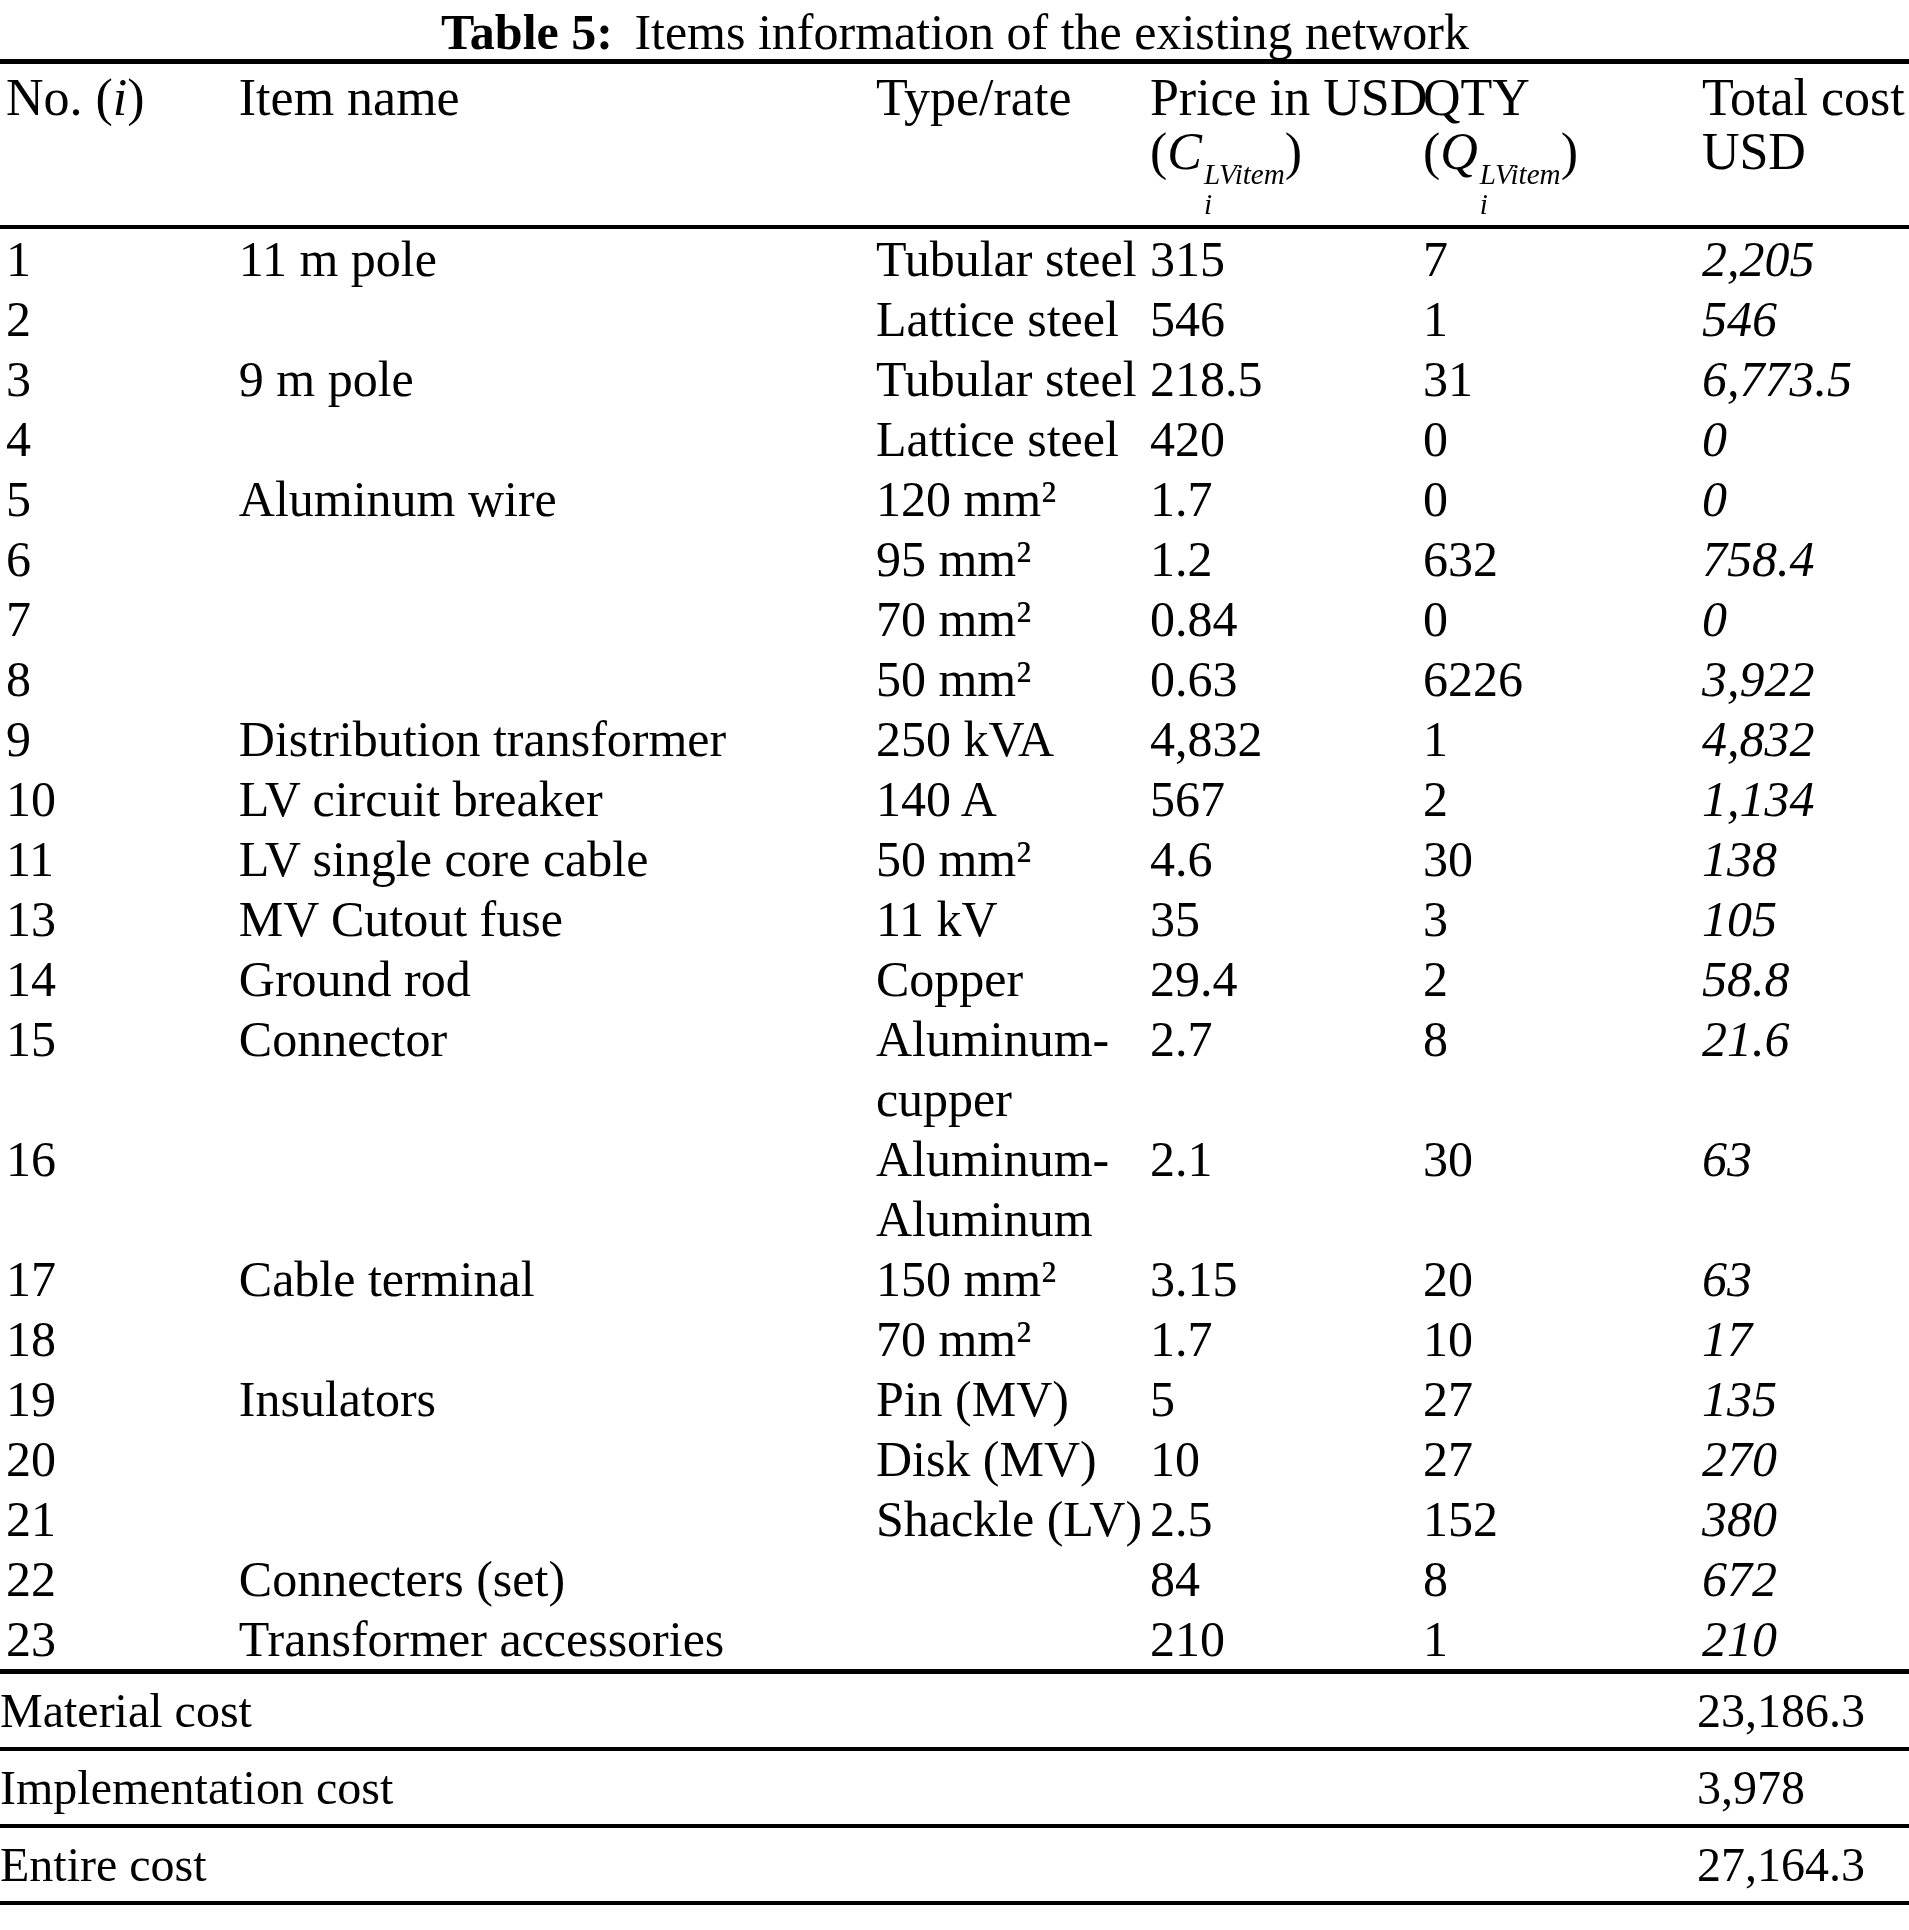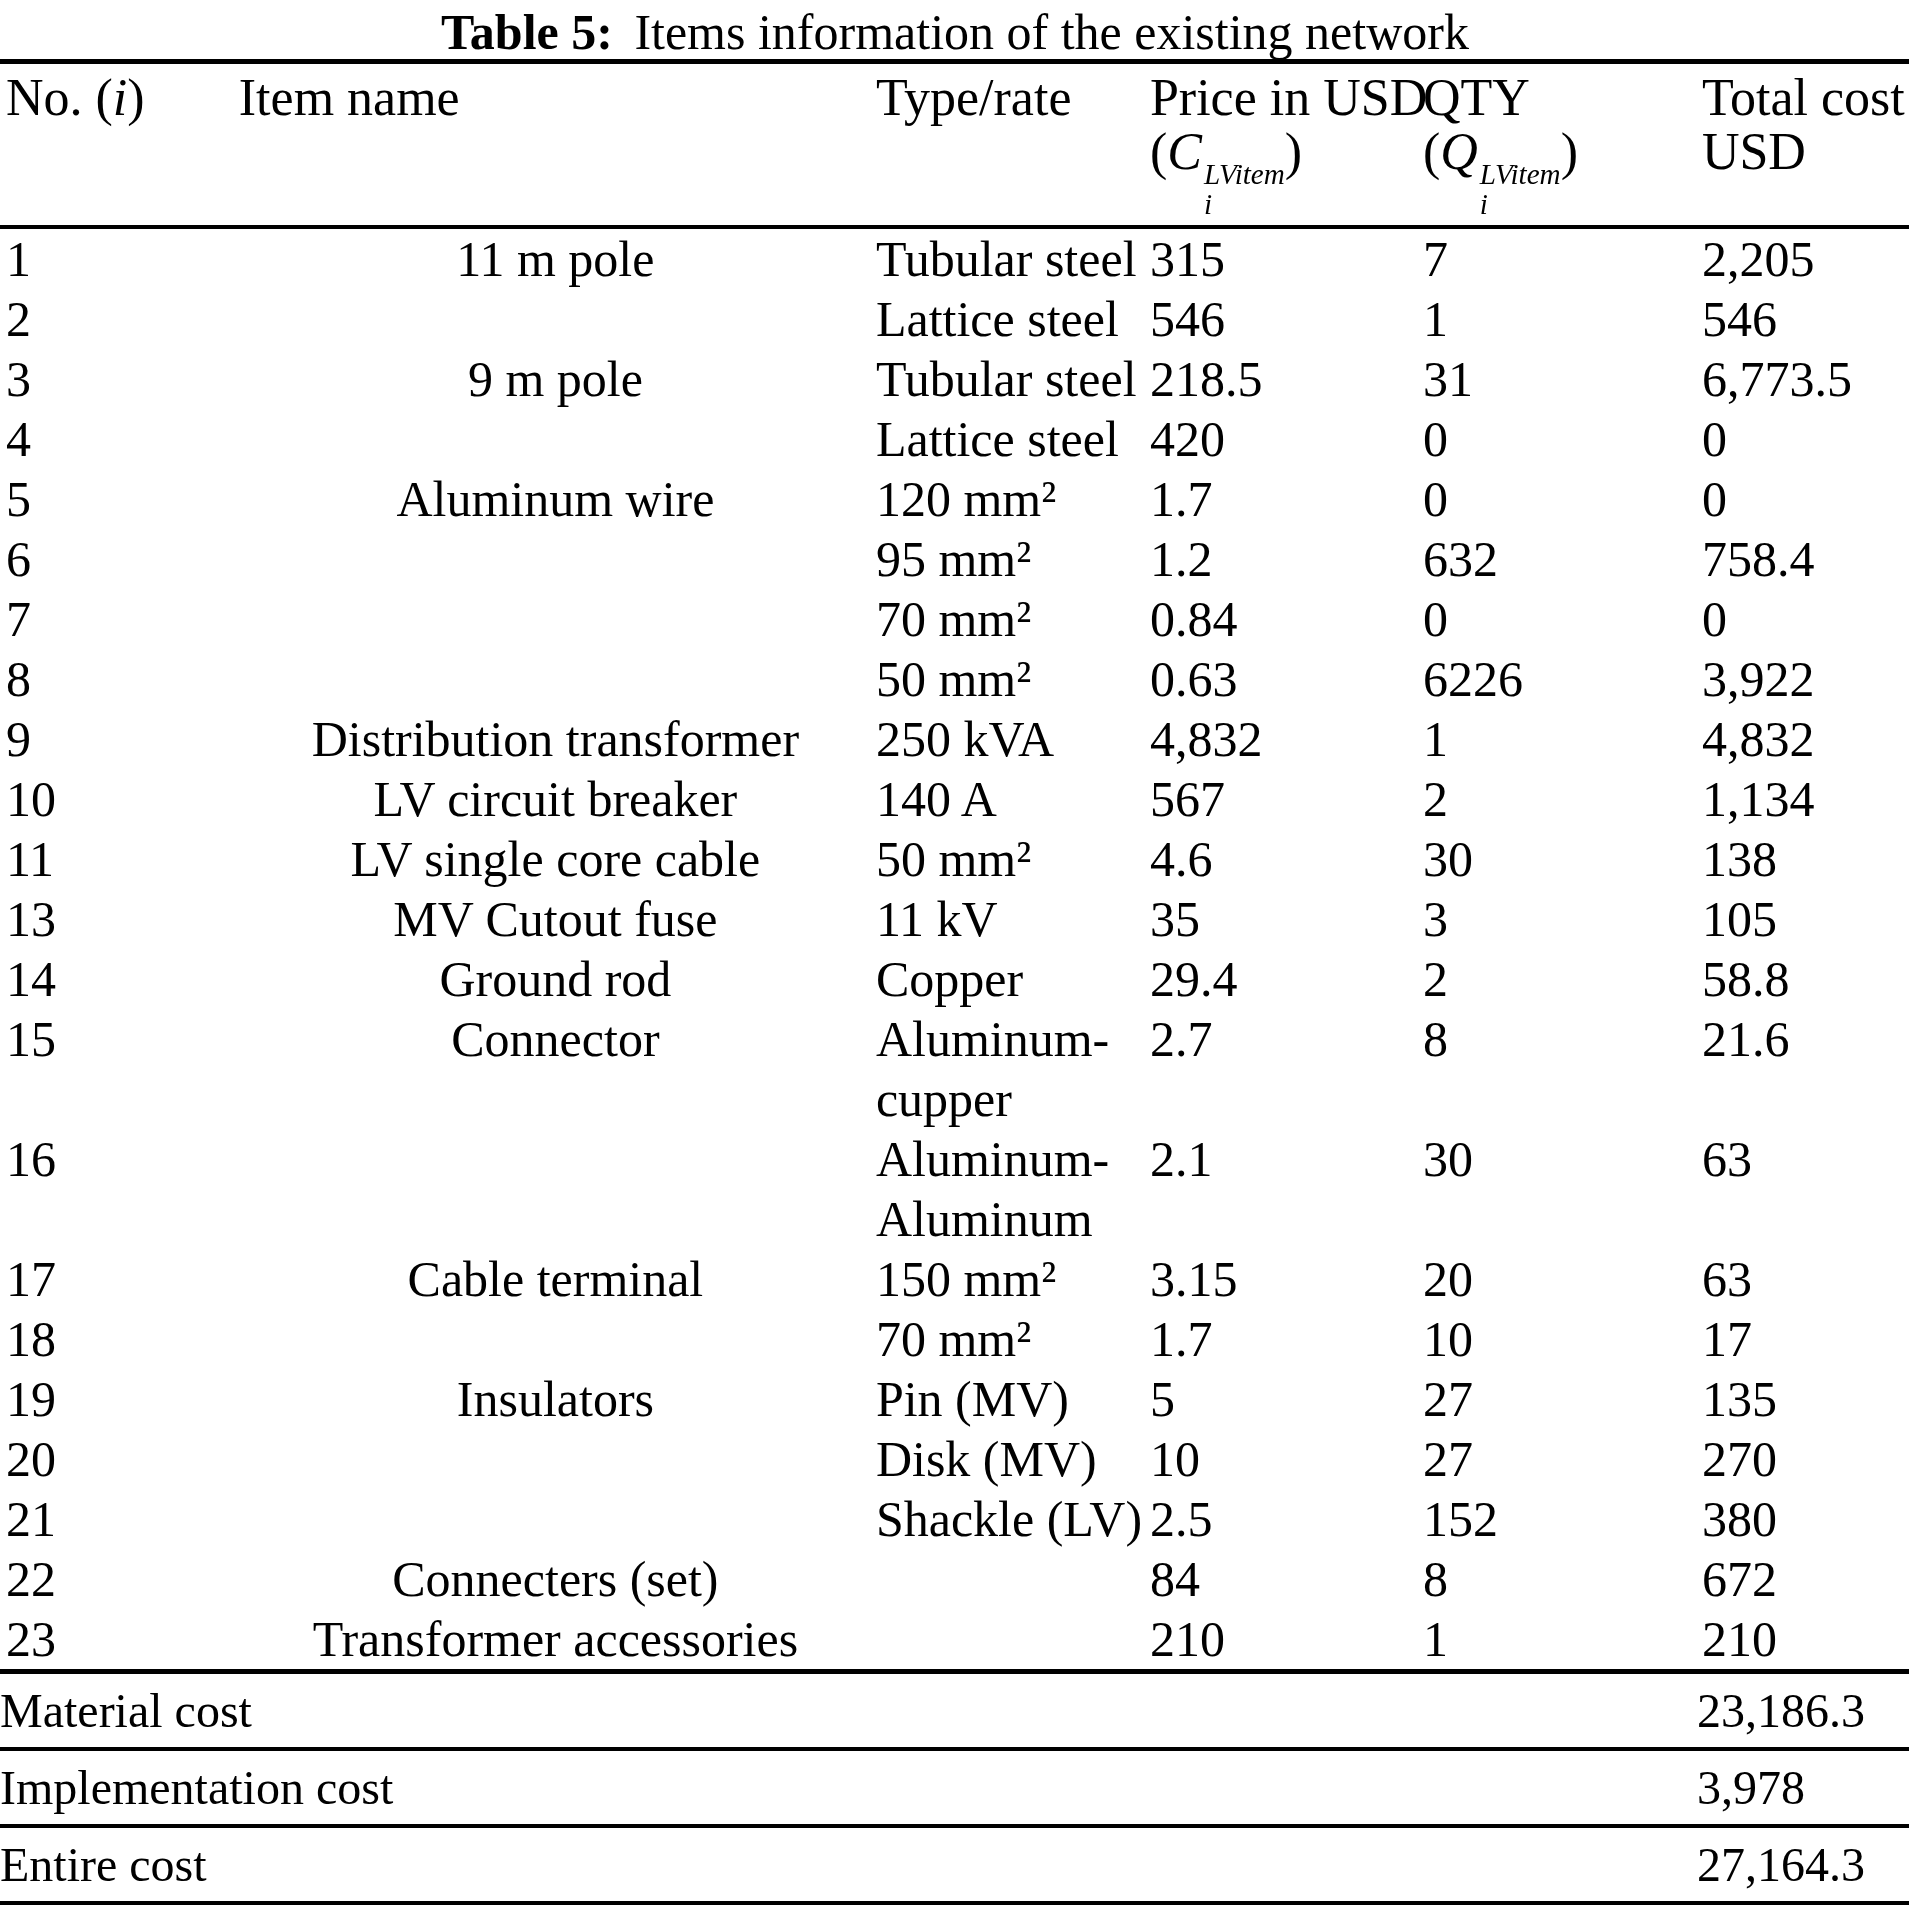--- a/index.html
+++ b/index.html
@@ -35,25 +35,25 @@
   .mi{font-style:italic;}
   .mstack{
     display:inline-flex;flex-direction:column;align-items:flex-start;
     font-size:0.56em;line-height:1.02;vertical-align:-0.52em;margin-left:2px;justify-content:center;
   }
   .msup,.msub{display:block;font-style:italic;}
   tbody.body-rows td{
     font-size:50px;line-height:60px;vertical-align:top;padding:0;
   }
   tbody.body-rows td.col1{padding-left:5.9px;}
-  tbody.body-rows td.col2{padding-left:7.8px;text-align:center;}
+  tbody.body-rows td.col2{padding-left:7.8px;}
   tbody.body-rows td.col3{padding-left:3.9px;white-space:pre-line;}
   tbody.body-rows td.col4{padding-left:3.9px;}
   tbody.body-rows td.col5{padding-left:3.9px;}
-  tbody.body-rows td.col6{padding-left:4.9px;}
+  tbody.body-rows td.col6{padding-left:4.9px;font-style:italic;}
   tbody.body-rows tr:last-child{border-bottom:5.9px solid #000;}
   tbody.summary tr{border-bottom:4.9px solid #000;}
   tbody.summary td{
     font-size:48px;line-height:73px;padding:0;vertical-align:middle;
   }
   td.sum-label{padding-left:5.9px;}
   td.sum-value{padding-left:4.9px;}
 </style>
 </head>
 <body>

